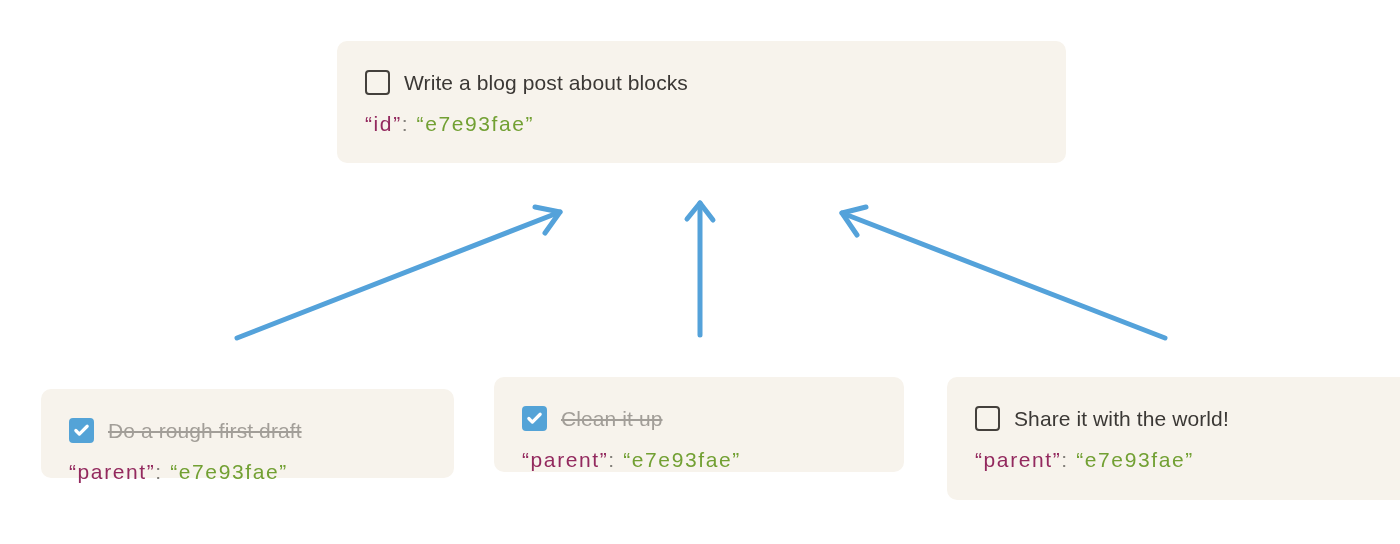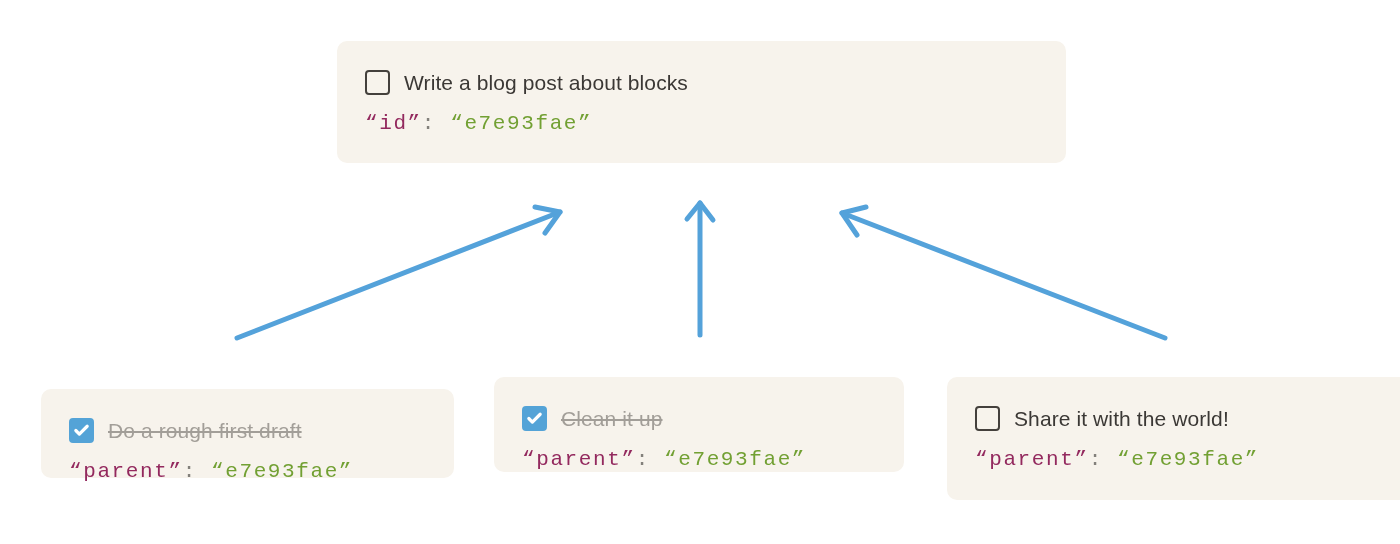--- a/index.html
+++ b/index.html
@@ -35,21 +35,21 @@
 
   .task-label{font-size:21px;color:var(--title-text);line-height:1;letter-spacing:.1px}
   .task-label.done{
     color:var(--done-text);
     text-decoration:line-through;
     text-decoration-thickness:2px;
   }
 
   .code-line{
     display:block;margin-top:17px;white-space:pre;
-    font-family:Liberation Mono, monospace;
+    font-family:Liberation Sans, sans-serif;
     font-size:21px;letter-spacing:1.6px;line-height:1;
   }
   .code-key{color:var(--code-key)}
   .code-punct{color:var(--code-punct)}
   .code-value{color:var(--code-value)}
 
   .arrows-layer{position:absolute;left:0;top:0;width:1400px;height:544px;pointer-events:none}
   .arrow{stroke:var(--arrow);stroke-width:5;fill:none;stroke-linecap:round;stroke-linejoin:round}
 </style>
 </head>

